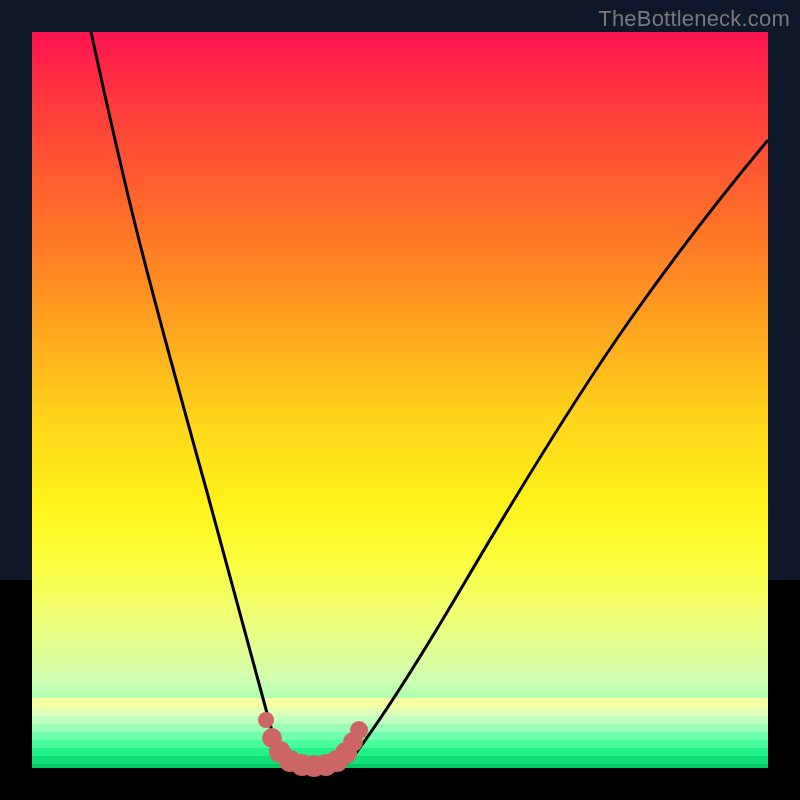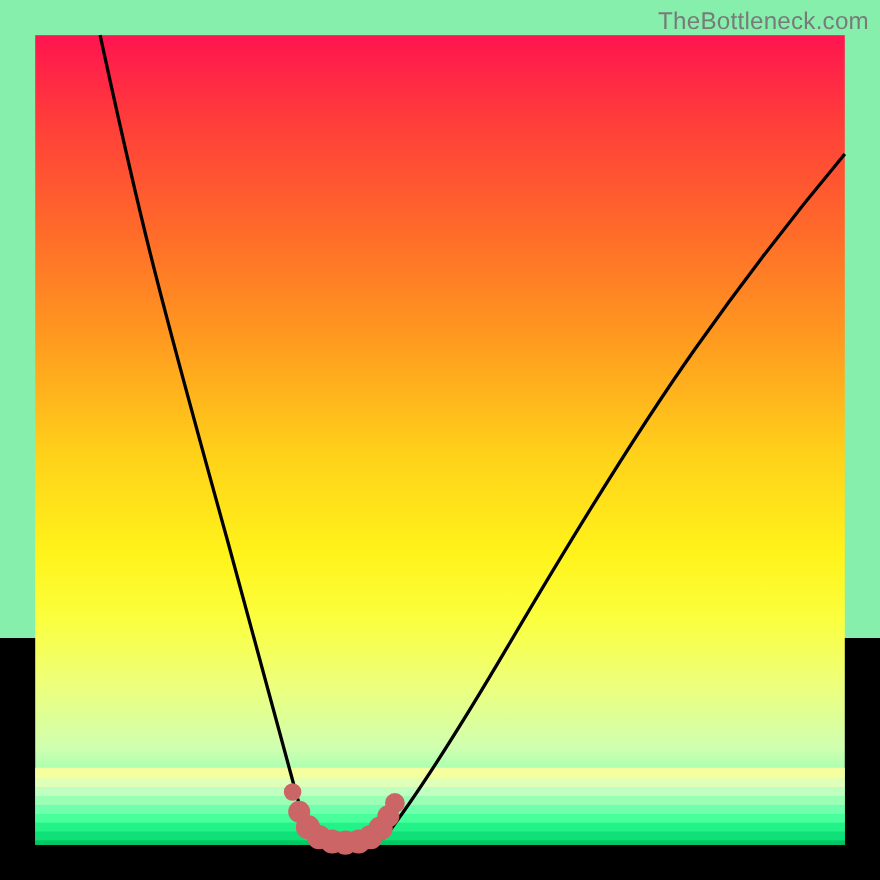--- a/index.html
+++ b/index.html
@@ -1,21 +1,21 @@
 <!DOCTYPE html>
 <html><head>
 <meta charset="utf-8">
 <style>
   * { margin: 0; padding: 0; box-sizing: border-box; }
   html, body { width: 800px; height: 800px; overflow: hidden; background: #000; }
   .frame {
     position: absolute;
     left: 0; top: 0;
     width: 800px; height: 580px;
-    background: #86efac;
+    background: #0f172a;
   }
   .plot {
     position: absolute;
     left: 32px; top: 32px;
     width: 736px; height: 736px;
     background: linear-gradient(to bottom,
       #ff1450 0%,
       #ff3b3b 10%,
       #ff6a2a 24%,
       #ff9c1f 38%,

